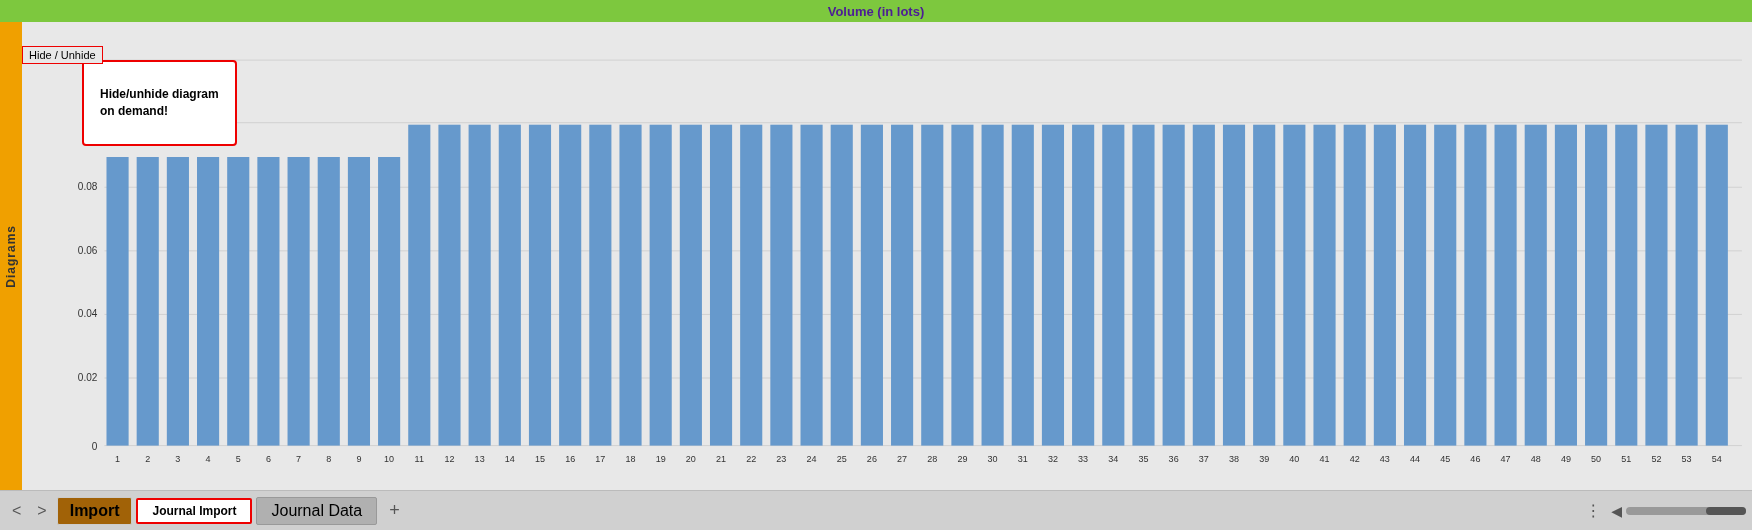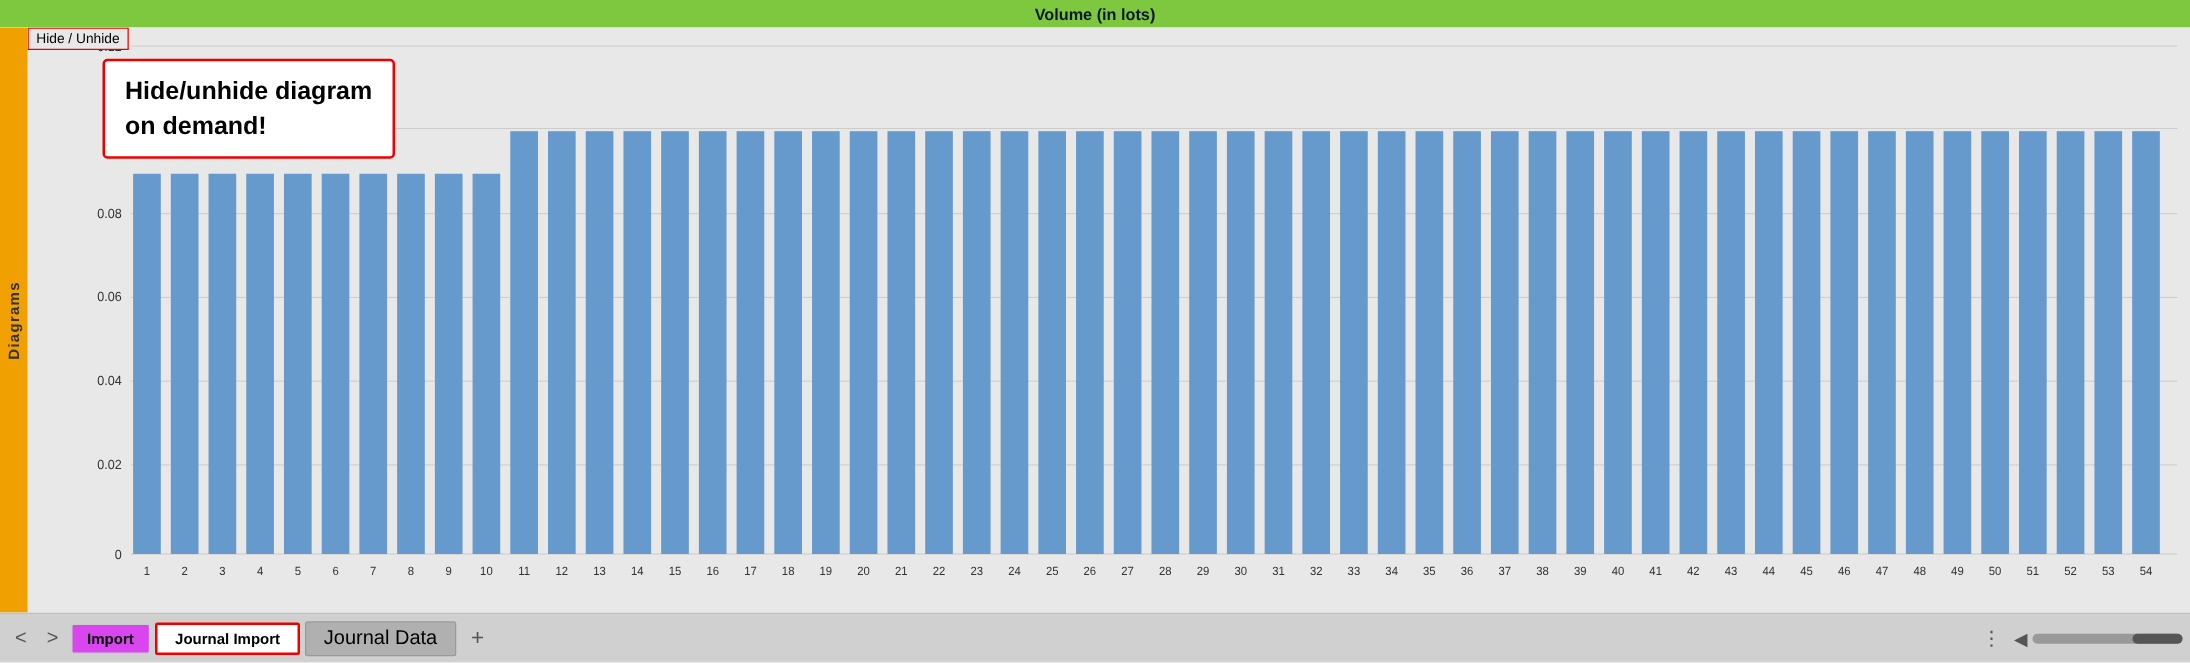--- a/index.html
+++ b/index.html
@@ -18,21 +18,21 @@
       background: #7dc83e;
       height: 22px;
       display: flex;
       align-items: center;
       justify-content: center;
       flex-shrink: 0;
     }
     .chart-title-bar span {
       font-size: 13px;
       font-weight: bold;
-      color: #0f172a;
+      color: #4c1d95;
     }
 
     
     .chart-area {
       flex: 1;
       display: flex;
       flex-direction: row;
       position: relative;
       background: #e8e8e8;
       overflow: hidden;
@@ -56,32 +56,33 @@
       letter-spacing: 1px;
     }
 
     
     .chart-inner {
       flex: 1;
       display: flex;
       flex-direction: column;
       position: relative;
       overflow: hidden;
+      margin-top: 24px;
     }
 
     
     .callout-box {
       position: absolute;
-      top: 25px;
+      top: 14px;
       left: 60px;
       background: white;
       border: 2px solid #e00;
       border-radius: 4px;
-      padding: 10px 16px;
-      font-size: 20px;
+      padding: 24px 16px;
+      font-size: 12px;
       font-weight: bold;
       color: #000;
       z-index: 10;
       line-height: 1.4;
     }
 
     
     .hide-unhide-btn {
       position: absolute;
       top: 0;
@@ -119,24 +120,24 @@
     .nav-btn {
       background: none;
       border: none;
       font-size: 16px;
       cursor: pointer;
       color: #555;
       padding: 2px 6px;
     }
 
     .import-btn {
-      background: #d946ef;
+      background: #a16207;
       border: 1px solid #ccc;
       padding: 4px 12px;
-      font-size: 12px;
+      font-size: 16px;
       font-weight: bold;
       cursor: pointer;
       border-radius: 2px;
     }
 
     .tab-active {
       background: #fff;
       border: 2px solid #e00;
       border-radius: 2px;
       padding: 4px 14px;

